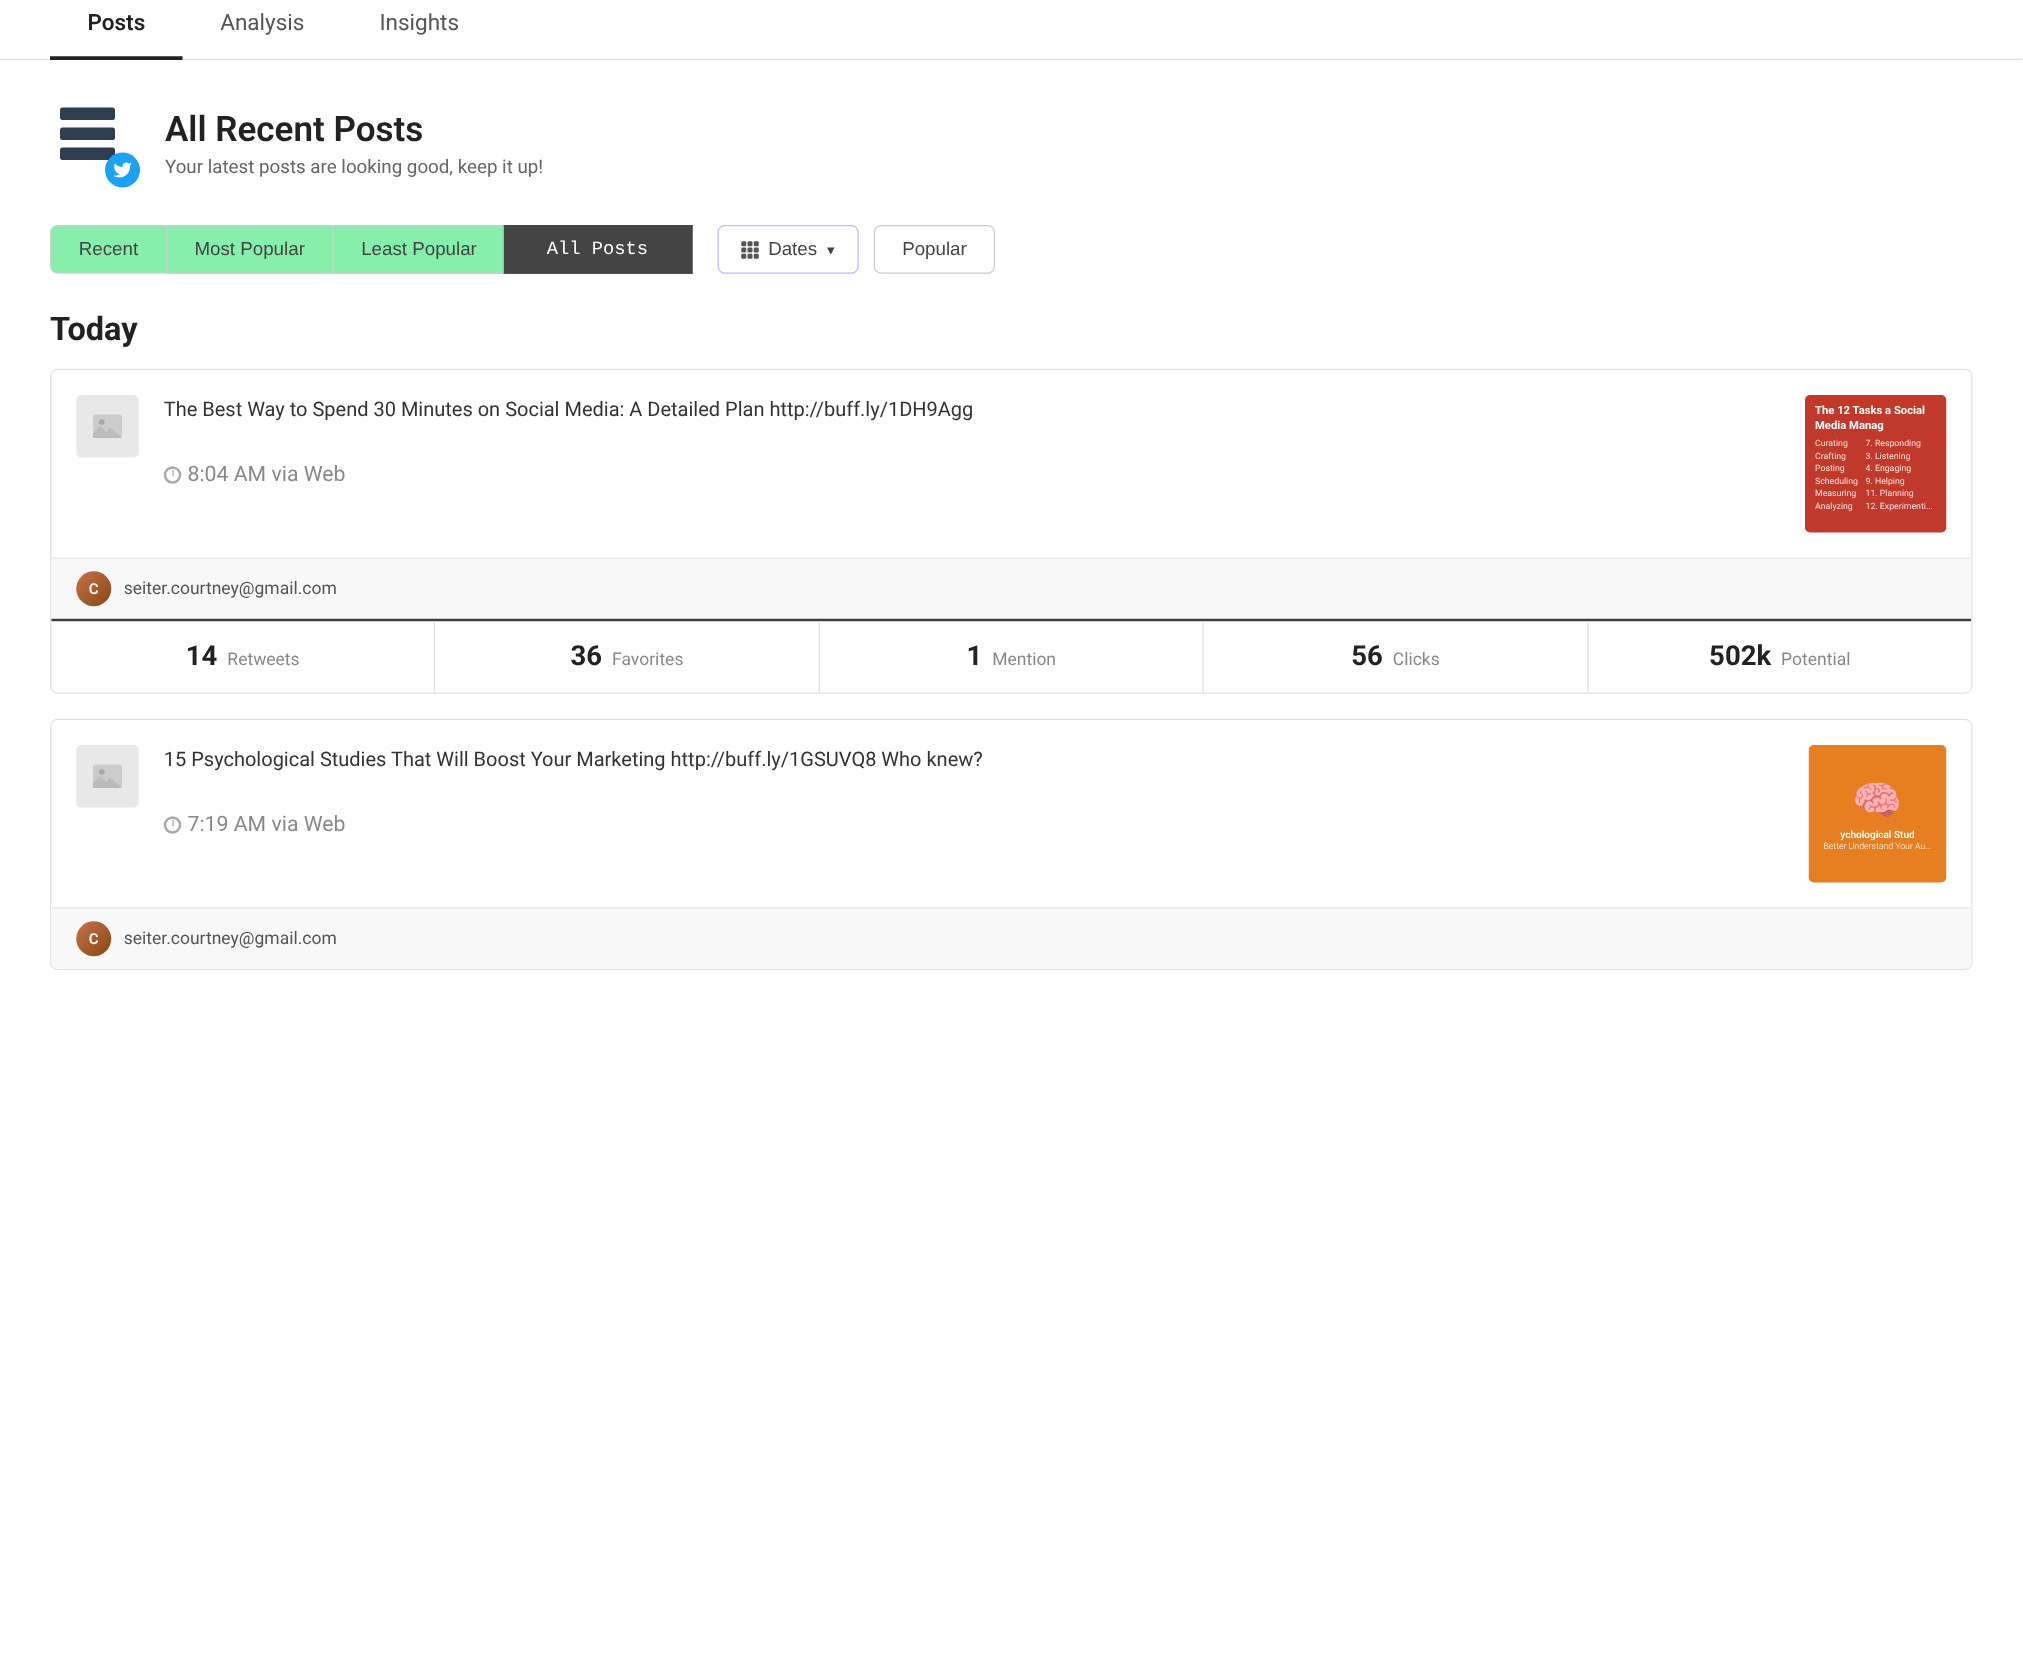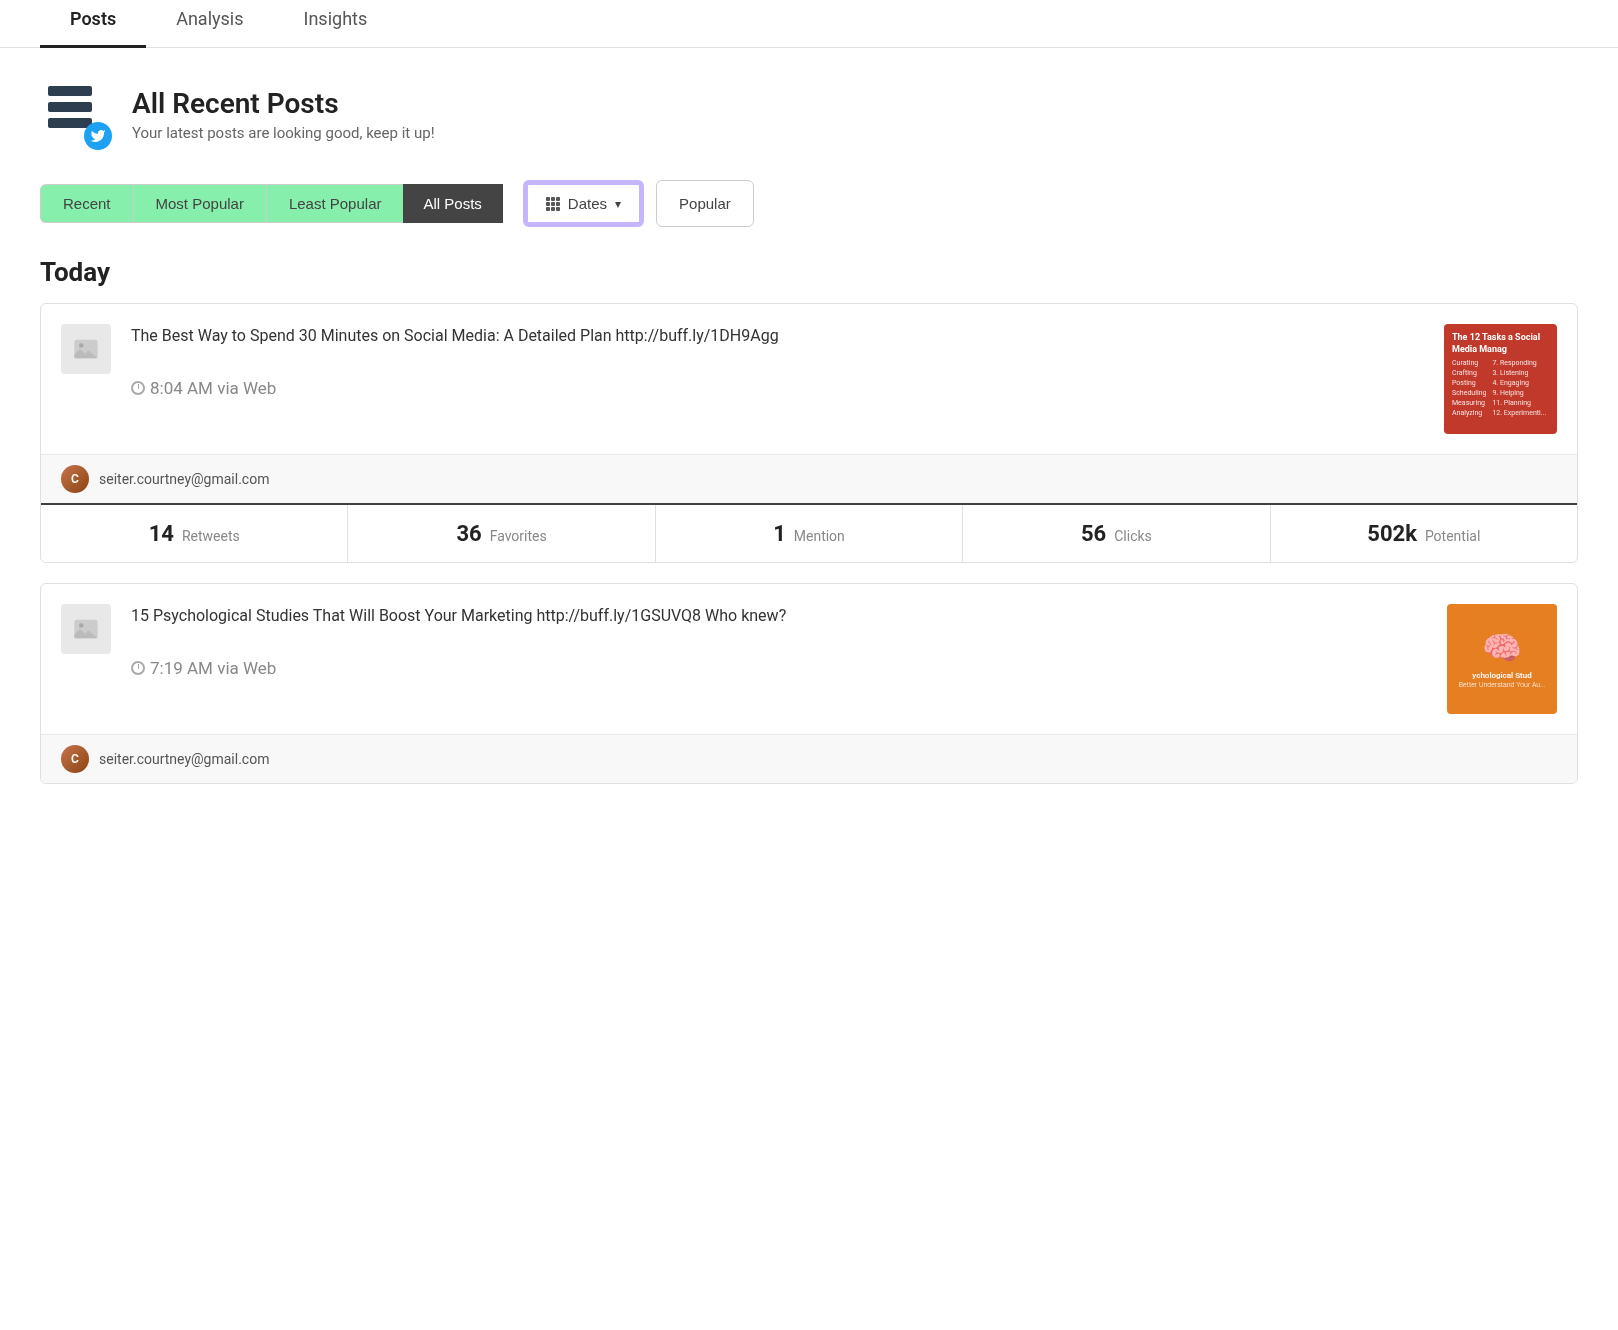--- a/index.html
+++ b/index.html
@@ -19,23 +19,23 @@
     .header-text h1 { font-size: 28px; font-weight: 600; color: #222; }
     .header-text p { font-size: 15px; color: #666; margin-top: 4px; }
 
     
     .filter-bar { display: flex; align-items: center; padding: 10px 40px 20px; gap: 0; }
     .filter-btn { padding: 10px 22px; border: 1px solid #ccc; background: #86efac; font-size: 15px; color: #444; cursor: pointer; border-right: none; }
     .filter-btn:first-child { border-radius: 6px 0 0 6px; }
     .filter-btn.active { background: #444; color: #fff; border-color: #444; }
     .filter-group { display: flex; }
     .filter-right { margin-left: 20px; display: flex; gap: 12px; }
-    .dates-btn { display: flex; align-items: center; gap: 8px; padding: 10px 18px; border: 5px solid #c4b5fd; border-radius: 6px; background: #fff; font-size: 15px; color: #444; cursor: pointer; }
+    .dates-btn { display: flex; align-items: center; gap: 8px; padding: 10px 18px; border: 1px solid #c4b5fd; border-radius: 6px; background: #fff; font-size: 15px; color: #444; cursor: pointer; }
     .export-btn { padding: 10px 22px; border: 1px solid #ccc; border-radius: 6px; background: #fff; font-size: 15px; color: #444; cursor: pointer; }
-    .all-posts-btn { padding: 10px 20px; border: 1px solid #ccc; border-radius: 0; border-left: none; background: #fff; font-size: 15px; color: #444; cursor: pointer; }
+    .all-posts-btn { padding: 10px 34px; border: 1px solid #ccc; border-radius: 0; border-left: none; background: #fff; font-size: 15px; color: #444; cursor: pointer; font-family: Liberation Mono, monospace; }
 
     
     .section-title { padding: 10px 40px 16px; font-size: 26px; font-weight: 700; color: #222; }
 
     
     .post-card { margin: 0 40px 20px; border: 1px solid #e0e0e0; border-radius: 6px; overflow: hidden; }
     .post-main { display: flex; align-items: flex-start; padding: 20px; position: relative; justify-content: space-between; }
     .post-thumb-placeholder { width: 50px; height: 50px; background: #e8e8e8; border-radius: 4px; display: flex; align-items: center; justify-content: center; flex-shrink: 0; margin-right: 0; }
     .post-content { flex: 1; padding: 0 20px; }
     .post-text { font-size: 16px; color: #333; line-height: 1.5; }

